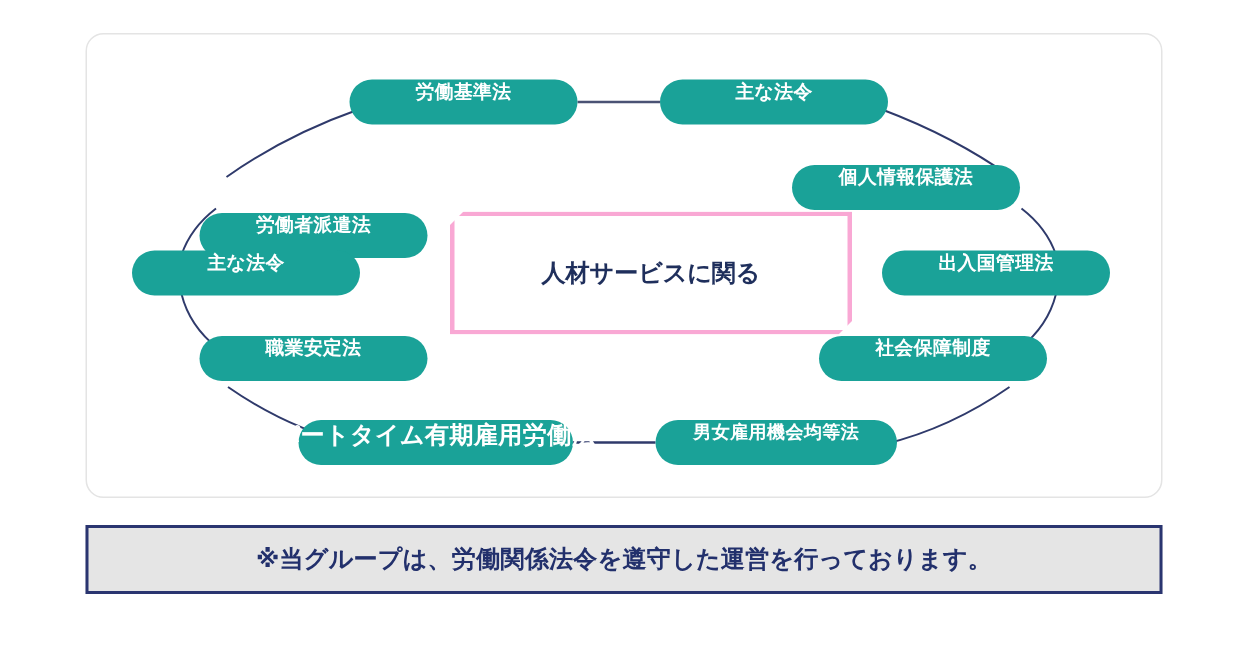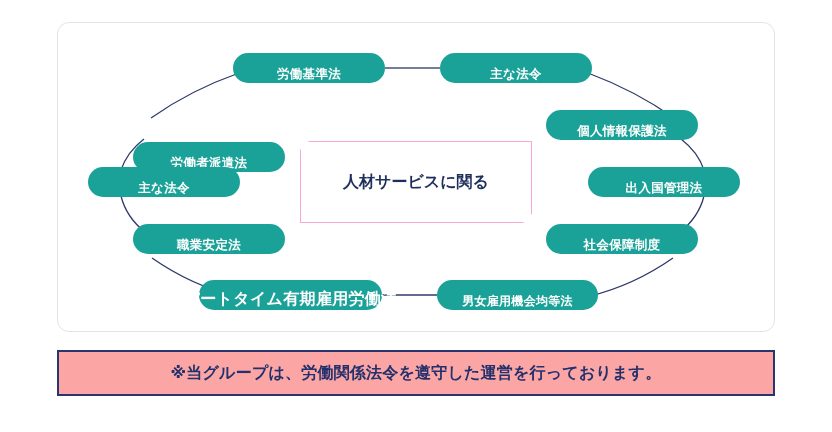--- a/index.html
+++ b/index.html
@@ -41,36 +41,36 @@
   
   .pill {
     position: absolute;
     height: 30px;
     background: #1aa298;
     border-radius: 15px;
     color: #ffffff;
     font-size: 12.5px;
     font-weight: 700;
     display: flex;
-    align-items: flex-end;
+    align-items: flex-start;
     justify-content: center;
     white-space: nowrap;
     box-sizing: border-box;
     letter-spacing: 0.3px;
   }
 
   
   #center-box {
     position: absolute;
     left: 300px;
     top: 141px;
-    width: 232px;
+    width: 268px;
     height: 82px;
     background: #ffffff;
-    border: 1px solid #f9a8d4;
+    border: 3px solid #f9a8d4;
     box-sizing: border-box;
     display: flex;
     flex-direction: column;
     align-items: center;
     justify-content: center;
     color: #1f2f5c;
     font-size: 16px;
     font-weight: 700;
     line-height: 1.42;
     
@@ -83,21 +83,21 @@
   }
 
   
   #notice-banner {
     position: absolute;
     left: 57px;
     top: 350px;
     width: 718px;
     height: 46px;
     border: 2px solid #2a3570;
-    background: #fca5a5;
+    background: #e5e5e5;
     box-sizing: border-box;
     display: flex;
     align-items: center;
     justify-content: center;
     color: #22306c;
     font-size: 16px;
     font-weight: 700;
     letter-spacing: 0.2px;
   }
 </style>
@@ -140,21 +140,21 @@
 </div>
 
 <div class="pill" style="left:440px; top:53px;  width:152px;">
   <span>主な法令</span>
 </div>
 
 <div class="pill" style="left:133px; top:110px; width:152px;margin-top:32px;">
   <span>労働者派遣法</span>
 </div>
 
-<div class="pill" style="left:546px; top:110px; width:152px;">
+<div class="pill" style="left:528px; top:110px; width:152px;">
   <span>個人情報保護法</span>
 </div>
 
 <div class="pill" style="left:88px;  top:167px; width:152px;">
   <span>主な法令</span>
 </div>
 
 <div class="pill" style="left:588px; top:167px; width:152px;font-family:Liberation Mono, monospace;">
   <span>出入国管理法</span>
 </div>

